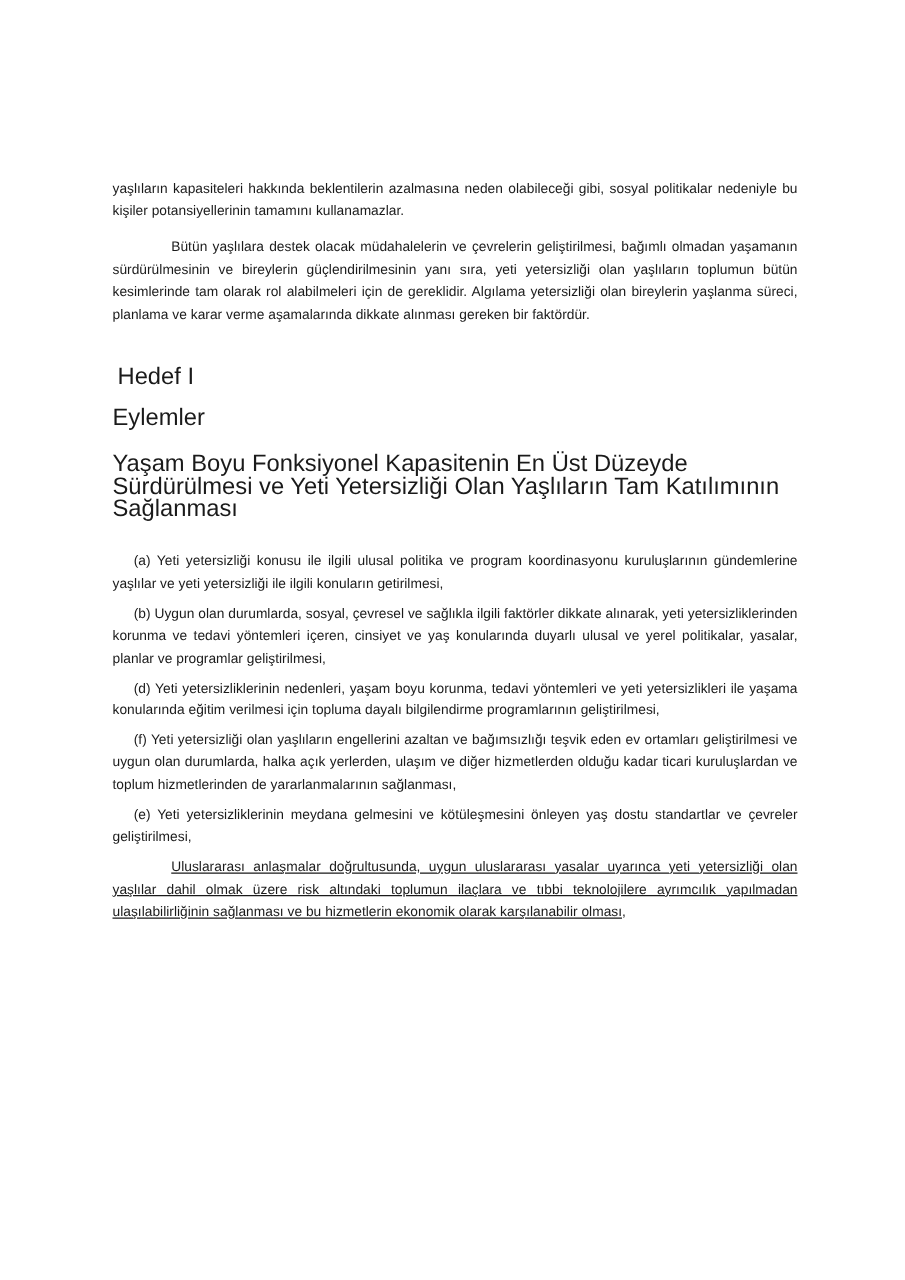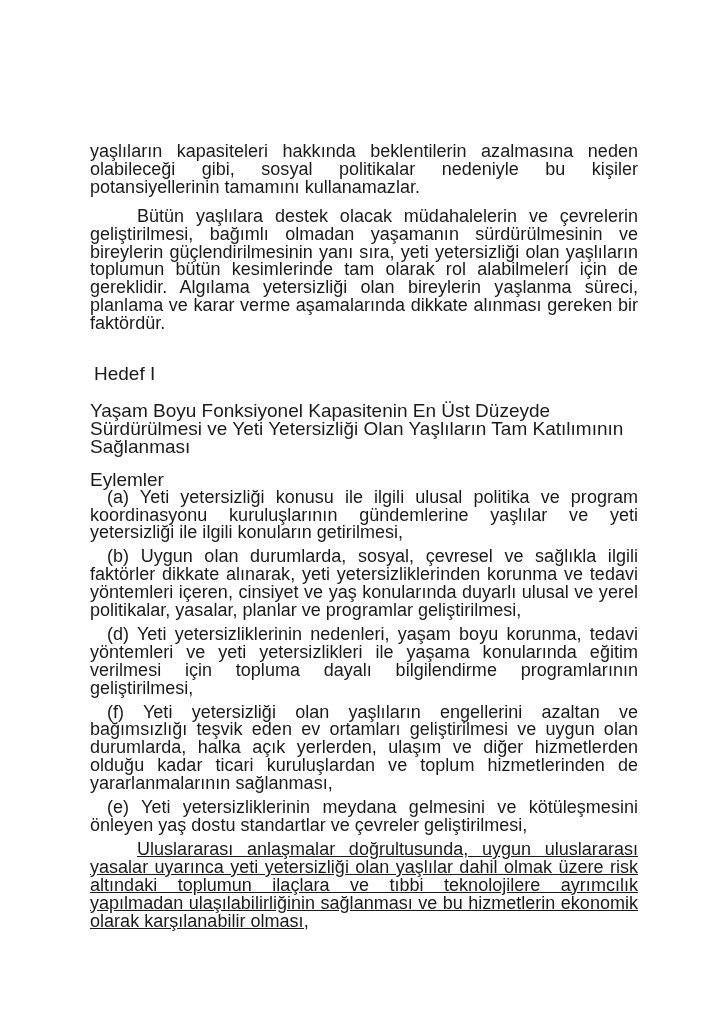--- a/index.html
+++ b/index.html
@@ -2,44 +2,44 @@
 <html><head>
 <meta charset="utf-8">
 <style>
   html, body { margin: 0; padding: 0; background: #ffffff; }
   body {
     width: 724px; height: 1024px; position: relative; overflow: hidden;
     font-family: "Liberation Sans", sans-serif; color: #1a1a1a;
   }
   .page { position: absolute; left: 90px; top: 143px; width: 548px; }
   .p {
-    font-size: 18px; line-height: 17.9px; text-align: justify;
+    font-size: 11px; line-height: 17.9px; text-align: justify;
     margin: 0; letter-spacing: 0.02px;
   }
   .indent-big { text-indent: 47px; }
   .indent-item { text-indent: 17px; }
   .gap-para { margin-top: 11px; }
   .heading { font-size: 19px; line-height: 17.9px; margin: 0; text-align: left; }
   .hedef { margin-top: 32px; padding-left: 4px; }
   .title { margin-top: 19px; }
   .eylemler { margin-top: 15px; }
-  .first-item { }
+  .first-item { margin-top: 24px; }
   .item-gap { margin-top: 6px; }
   .last-gap { margin-top: 6px; text-decoration: underline; }
 </style>
 </head>
 <body>
 
 <div class="page">
   <p class="p">yaşlıların kapasiteleri hakkında beklentilerin azalmasına neden olabileceği gibi, sosyal politikalar nedeniyle bu kişiler potansiyellerinin tamamını kullanamazlar.</p>
   <p class="p indent-big gap-para">Bütün yaşlılara destek olacak müdahalelerin ve çevrelerin geliştirilmesi, bağımlı olmadan yaşamanın sürdürülmesinin ve bireylerin güçlendirilmesinin yanı sıra, yeti yetersizliği olan yaşlıların toplumun bütün kesimlerinde tam olarak rol alabilmeleri için de gereklidir. Algılama yetersizliği olan bireylerin yaşlanma  süreci, planlama ve karar verme aşamalarında  dikkate alınması gereken bir faktördür.</p>
 
   <p class="heading hedef">Hedef I</p>
+  <p class="heading eylemler">Eylemler</p>
   <p class="heading title">Yaşam Boyu Fonksiyonel Kapasitenin En Üst Düzeyde Sürdürülmesi ve Yeti Yetersizliği Olan Yaşlıların Tam Katılımının Sağlanması</p>
-  <p class="heading eylemler">Eylemler</p>
 
   <p class="p indent-item first-item">(a) Yeti yetersizliği konusu ile ilgili ulusal politika ve program koordinasyonu kuruluşlarının gündemlerine yaşlılar ve yeti yetersizliği ile ilgili konuların getirilmesi,</p>
   <p class="p indent-item item-gap">(b) Uygun olan durumlarda, sosyal, çevresel ve sağlıkla ilgili faktörler dikkate alınarak, yeti yetersizliklerinden korunma ve tedavi yöntemleri içeren, cinsiyet ve yaş konularında duyarlı ulusal ve yerel politikalar, yasalar, planlar ve programlar geliştirilmesi,</p>
   <p class="p indent-item item-gap">(d) Yeti yetersizliklerinin nedenleri, yaşam boyu korunma, tedavi yöntemleri ve yeti yetersizlikleri ile yaşama konularında eğitim verilmesi için topluma dayalı bilgilendirme programlarının geliştirilmesi,</p>
   <p class="p indent-item item-gap">(f) Yeti yetersizliği olan yaşlıların engellerini azaltan ve bağımsızlığı teşvik eden ev ortamları geliştirilmesi  ve  uygun olan durumlarda, halka açık yerlerden, ulaşım ve diğer hizmetlerden olduğu kadar ticari kuruluşlardan ve toplum hizmetlerinden de yararlanmalarının sağlanması,</p>
   <p class="p indent-item item-gap">(e) Yeti yetersizliklerinin meydana gelmesini ve kötüleşmesini önleyen yaş dostu standartlar ve çevreler geliştirilmesi,</p>
 
   <p class="p indent-big last-gap">Uluslararası anlaşmalar doğrultusunda, uygun uluslararası yasalar uyarınca yeti yetersizliği olan yaşlılar dahil olmak üzere  risk altındaki toplumun ilaçlara ve tıbbi teknolojilere  ayrımcılık yapılmadan ulaşılabilirliğinin sağlanması ve bu hizmetlerin ekonomik olarak karşılanabilir olması,</p>
 </div>
 

